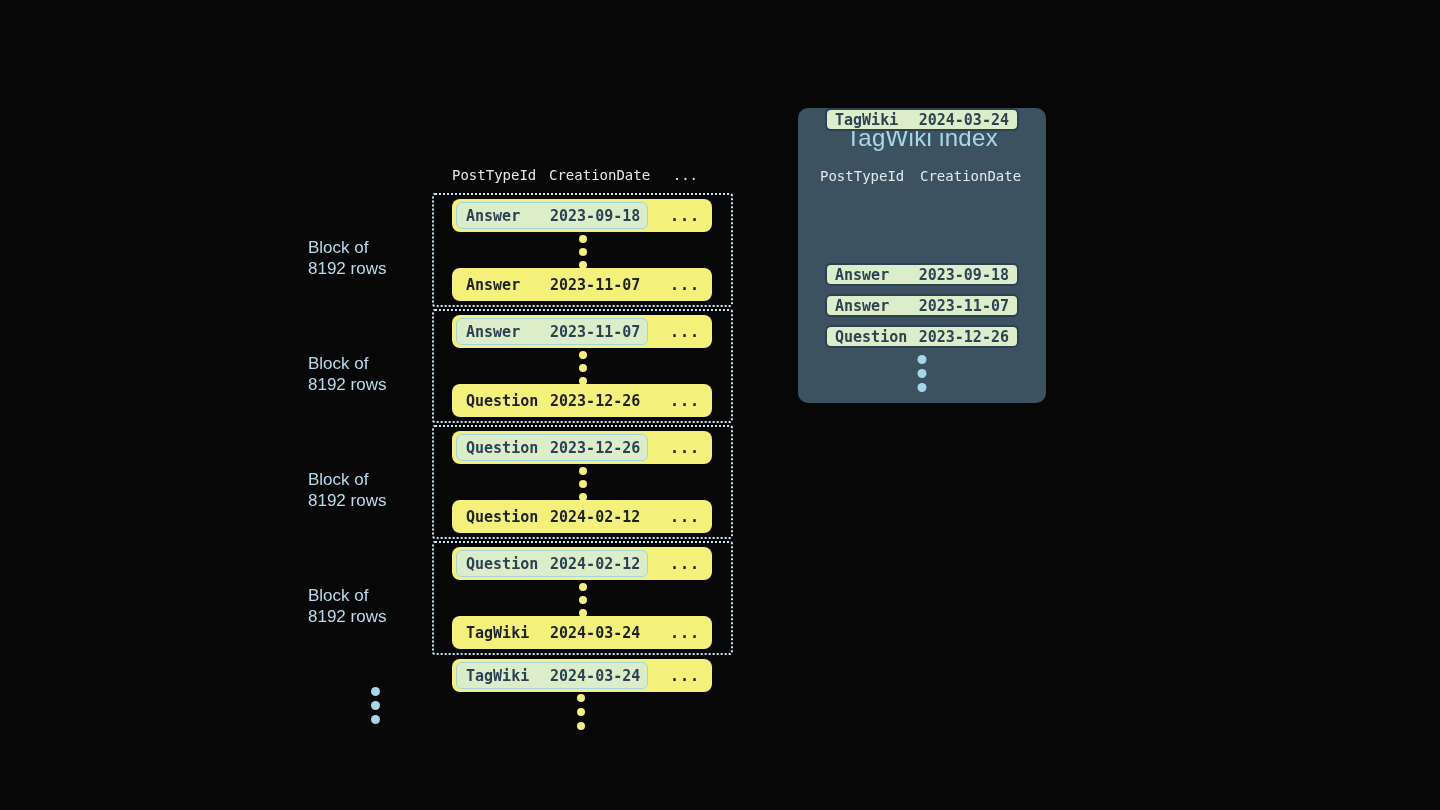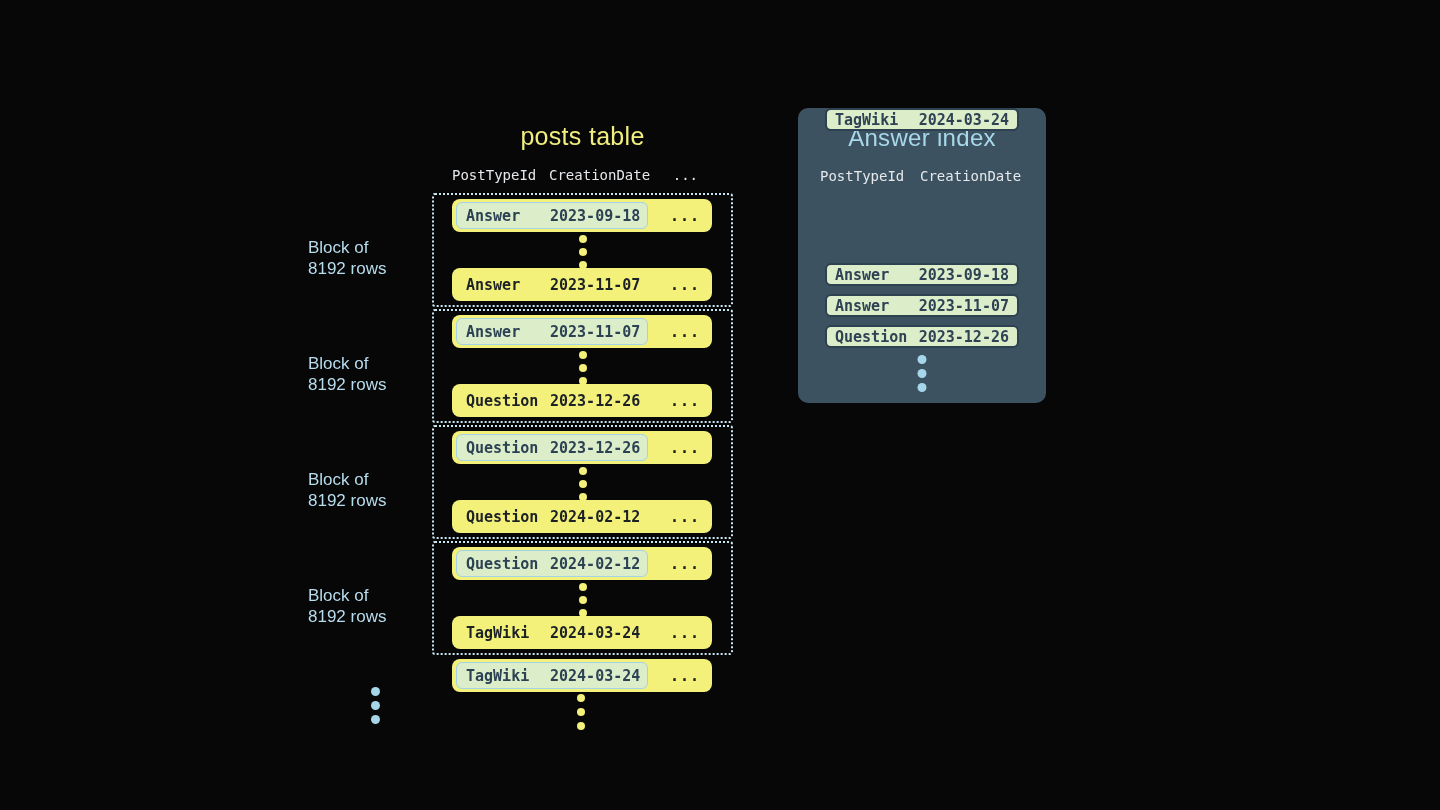--- a/index.html
+++ b/index.html
@@ -79,21 +79,20 @@
   .irow:nth-of-type(4) { top:186px; }
   .irow:nth-of-type(5) { top:217px; }
   .panel .dots { position:absolute; left:50%; top:247px; transform:translateX(-50%); }
   .panel .dot { background:#a5d6ea; width:9px; height:9px; }
 </style>
 </head>
 <body>
 
 <div class="canvas">
 
-  <div class="posts-title">posts table</div>
 
   <div class="posts-header">
     <span class="col-type">PostTypeId</span>
     <span class="col-date">CreationDate</span>
     <span class="col-dots">...</span>
   </div>
 
   <div class="block" style="top:193px;">
     <div class="block-label">
       <div>Block of</div>
@@ -204,21 +203,21 @@
       <span class="dot"></span>
   </div>
 
   <div class="dots dots--more-blocks">
     <span class="dot"></span>
       <span class="dot"></span>
       <span class="dot"></span>
   </div>
 
   <div class="panel">
-    <div class="panel-title">Answer index</div>
+    <div class="panel-title">TagWiki index</div>
     <div class="panel-header">
       <span class="col-type">PostTypeId</span>
       <span class="col-date">CreationDate</span>
     </div>
 
     <div class="irow">
       <span>Answer</span>
       <span>2023-09-18</span>
     </div>
     <div class="irow">

